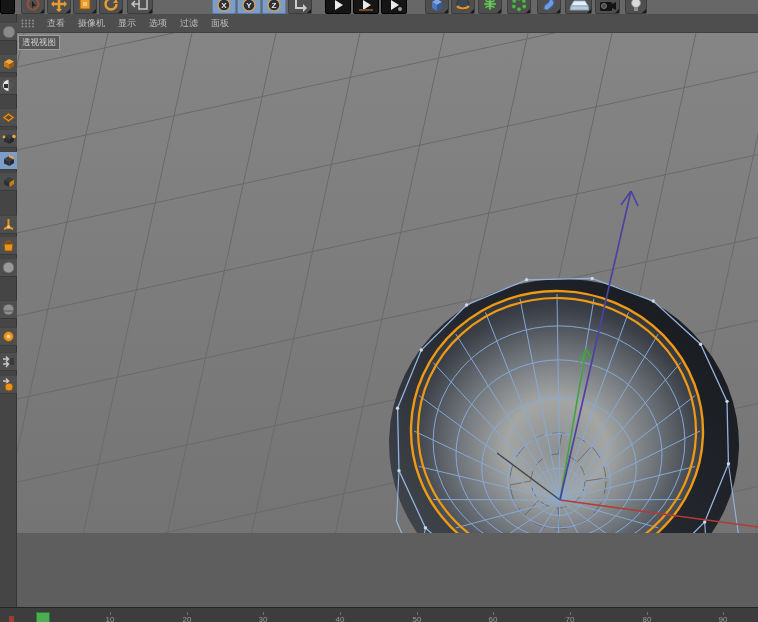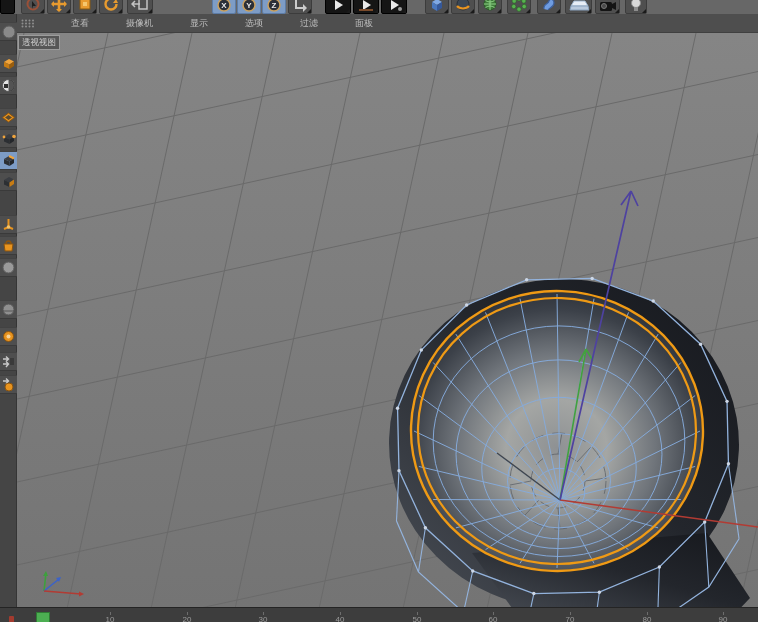--- a/index.html
+++ b/index.html
@@ -29,24 +29,24 @@
     display:flex; align-items:center; justify-content:center; overflow:hidden; }
   .stile.active { background:#7d9cc6; }
   .stile svg { display:block; }
 
   
   #main { position:absolute; left:17px; top:14px; width:741px; height:593px; }
 
   #menubar { height:19px; background:#4e4e4e; border-bottom:1px solid #404040;
     display:flex; align-items:center; gap:13px; padding-left:4px;
     font-size:9px; color:#bdbdbd; }
-  #menubar .mitem { cursor:default;margin-left:24px; }
+  #menubar .mitem { cursor:default; }
   #menu-handle { width:13px; height:9px; display:inline-block; }
 
-  #viewport { position:relative; width:741px; height:574px;
+  #viewport { position:relative; width:741px; height:500px;
     background:linear-gradient(180deg,#858585,#747474); overflow:hidden; }
   #vp-label { position:absolute; left:1px; top:2px; z-index:5;
     border:1px solid #9c9c9c; background:#565656; color:#cdcdcd;
     font-size:8.5px; padding:1px 3px 2px 3px; line-height:10px; }
   #vp-svg { position:absolute; left:0; top:0; }
 
   
   #timeline { position:absolute; left:0; top:607px; width:758px; height:15px;
     background:#3d3d3d; border-top:1px solid #242424; overflow:hidden; }
   #playhead { position:absolute; left:36px; top:4px; width:14px; height:12px;

